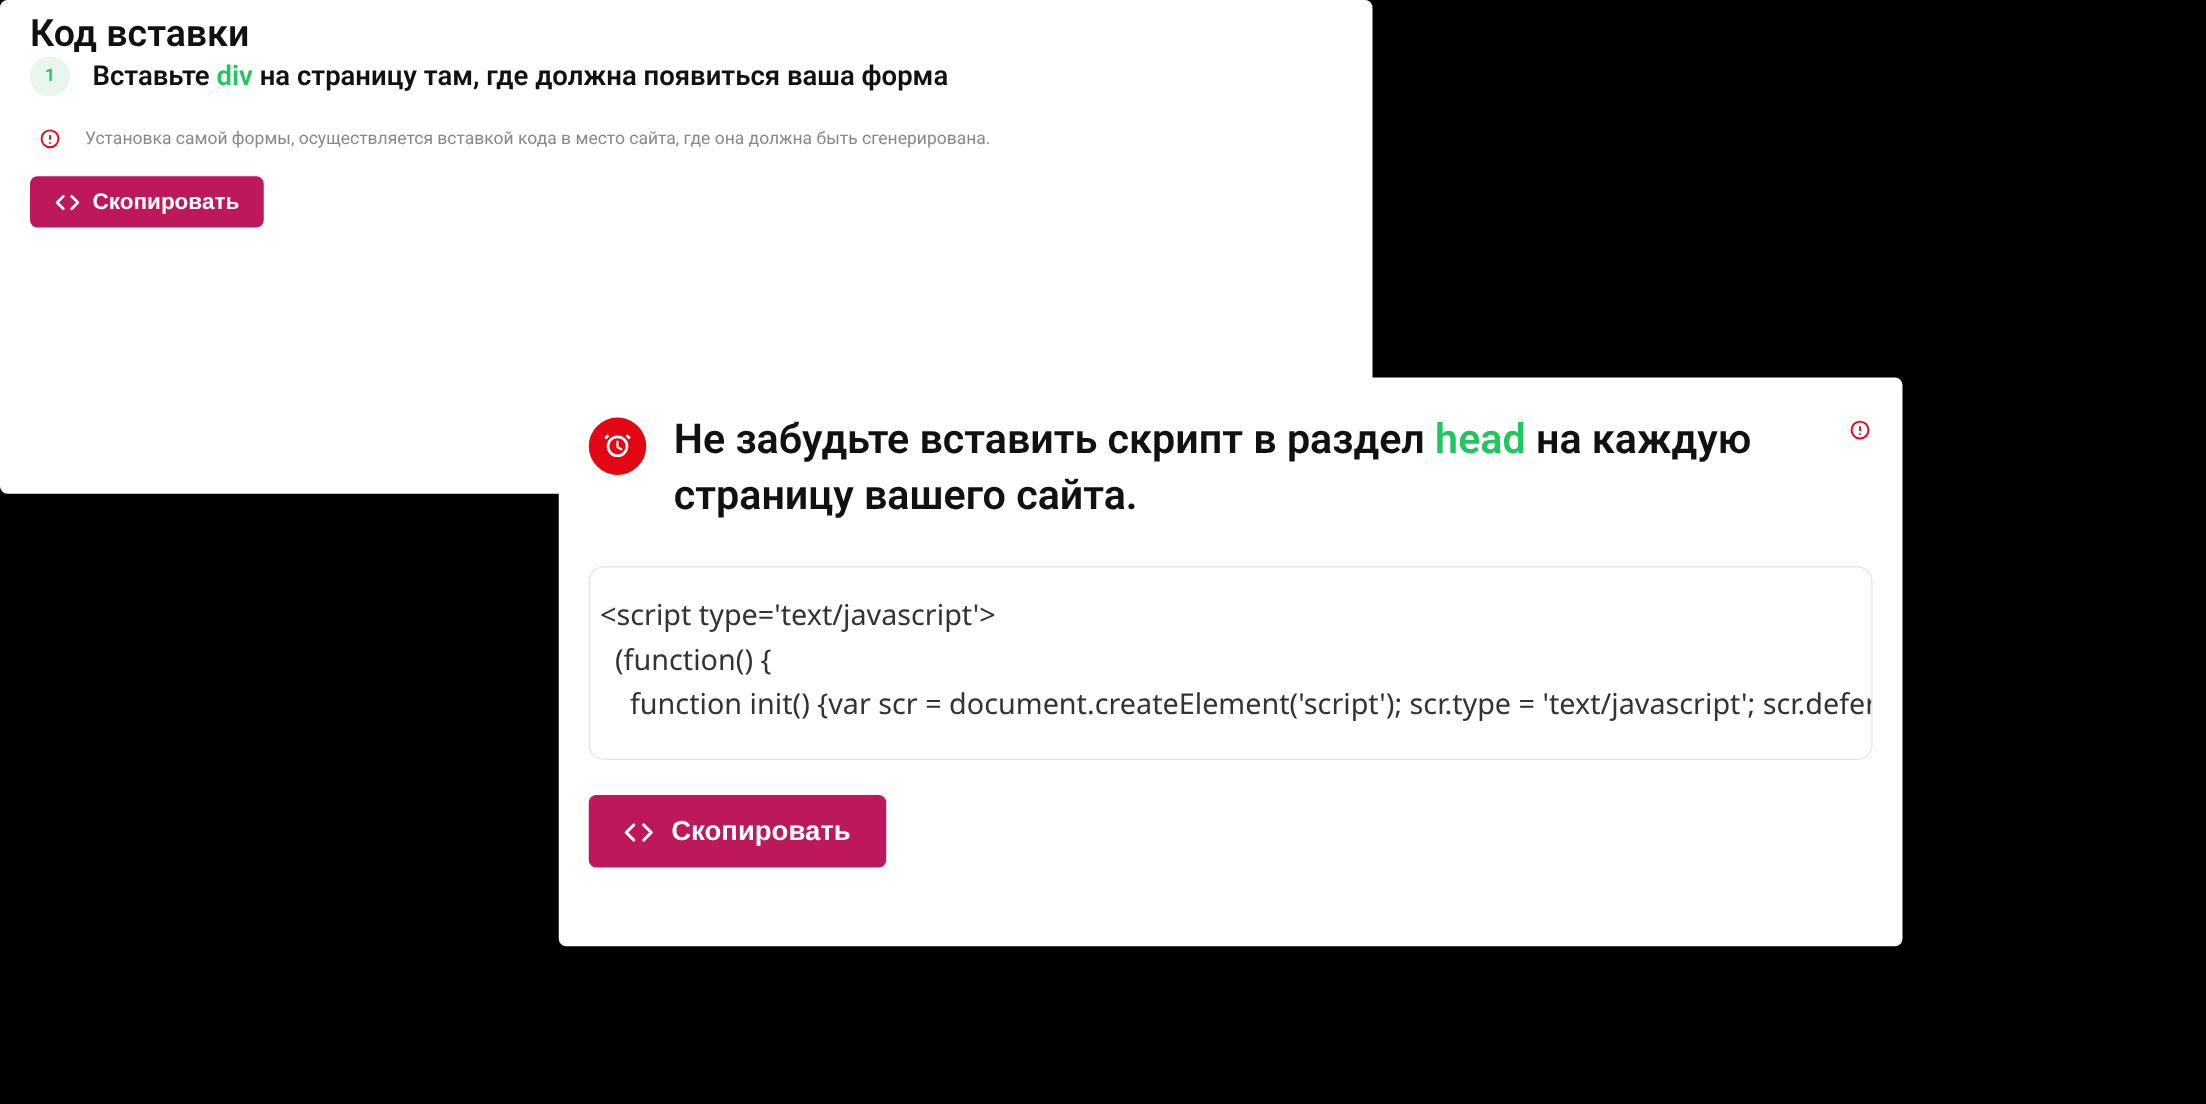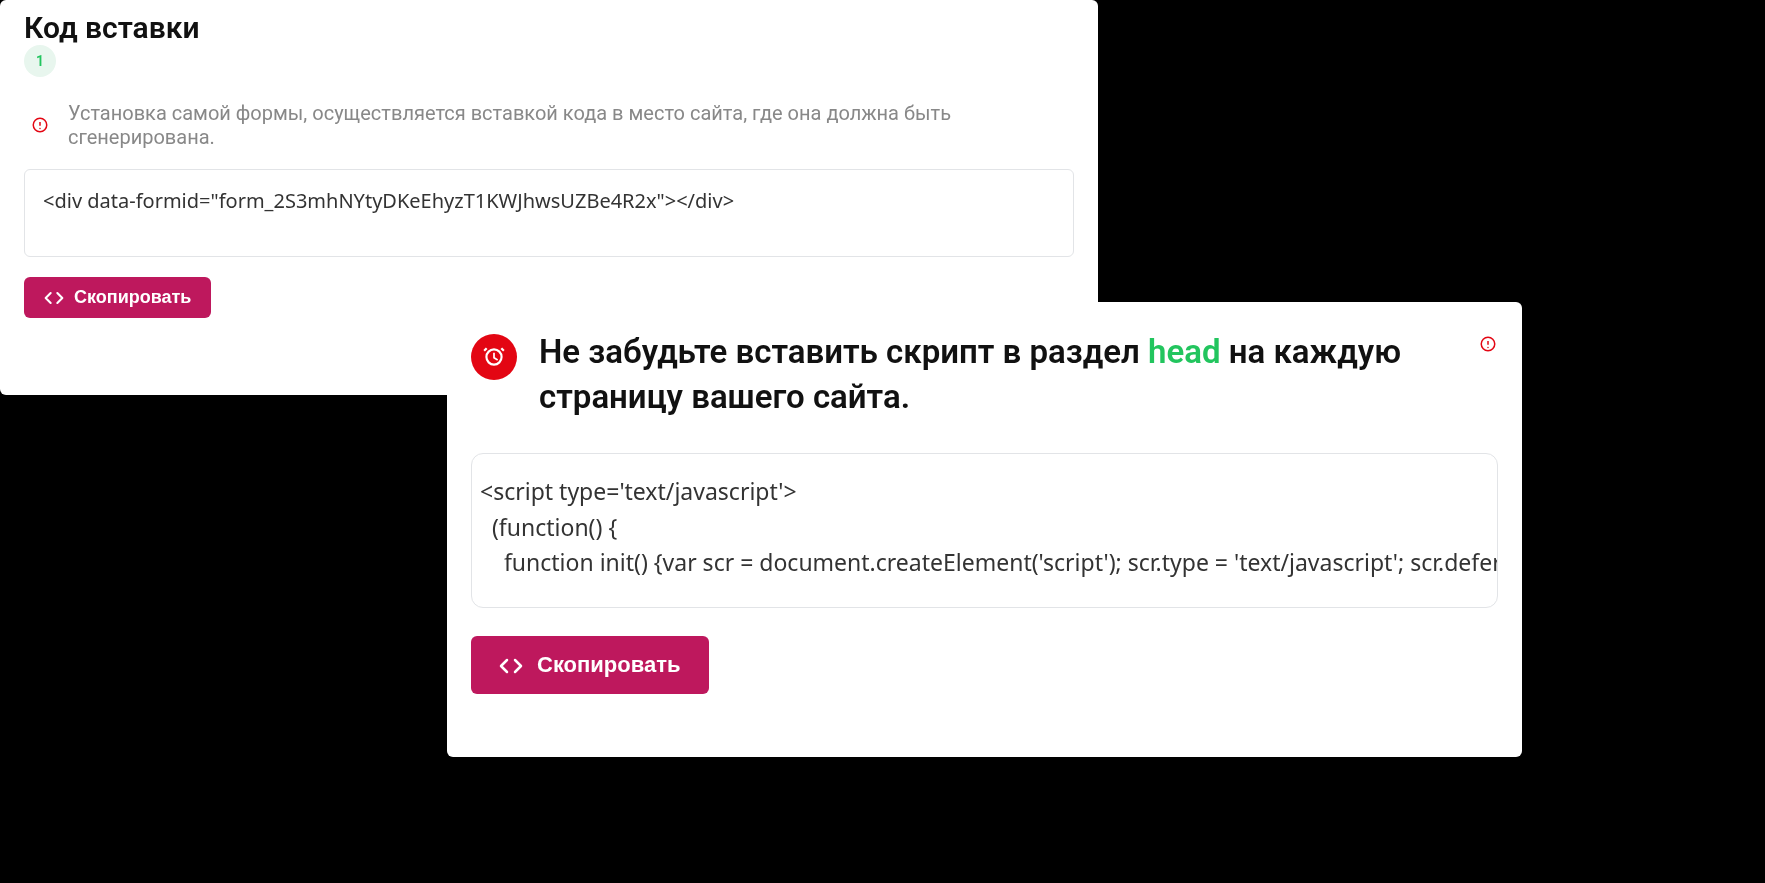--- a/index.html
+++ b/index.html
@@ -61,21 +61,21 @@
   .info-icon-red {
     width: 20px; height: 20px;
     display: flex;
     align-items: center;
     justify-content: center;
     margin-left: 6px;
     flex-shrink: 0;
   }
   .info-icon-red svg { width: 18px; height: 18px; }
   .info-text {
-    font-size: 20px;
+    font-size: 14px;
     color: #888;
   }
   .code-box {
     border: 1px solid #e2e4e7;
     border-radius: 6px;
     padding: 16px 18px;
     font-family: ui-sans-serif, system-ui, Arial, sans-serif;
     font-size: 20px;
     color: #333;
     background: #fff;
@@ -144,34 +144,36 @@
   }
 </style>
 </head>
 <body>
 
 <div class="card card-a">
   <h2 class="title">Код вставки</h2>
 
   <div class="step-row">
     <div class="step-badge">1</div>
+    <div class="step-text">
+      <span>Вставьте </span><span class="kw">div</span><span> на страницу там, где должна появиться ваша форма</span>
+    </div>
   </div>
 
   <div class="info-row">
     <span class="info-icon-red">
       <svg viewBox="0 0 24 24" fill="none" stroke="#E30613" stroke-width="2">
         <circle cx="12" cy="12" r="9"></circle>
         <line x1="12" y1="8" x2="12" y2="13"></line>
         <circle cx="12" cy="16.5" r="1" fill="#E30613" stroke="none"></circle>
       </svg>
     </span>
     <div class="info-text">Установка самой формы, осуществляется вставкой кода в место сайта, где она должна быть сгенерирована.</div>
   </div>
 
-  <div class="code-box">&lt;div data-formid="form_2S3mhNYtyDKeEhyzT1KWJhwsUZBe4R2x"&gt;&lt;/div&gt;</div>
 
   <button class="copy-btn">
     <svg viewBox="0 0 24 24" fill="none" stroke-width="2.5" stroke-linecap="round" stroke-linejoin="round">
       <polyline points="8 6 2 12 8 18"></polyline>
       <polyline points="16 6 22 12 16 18"></polyline>
     </svg>
     <span>Скопировать</span>
   </button>
 </div>
 

